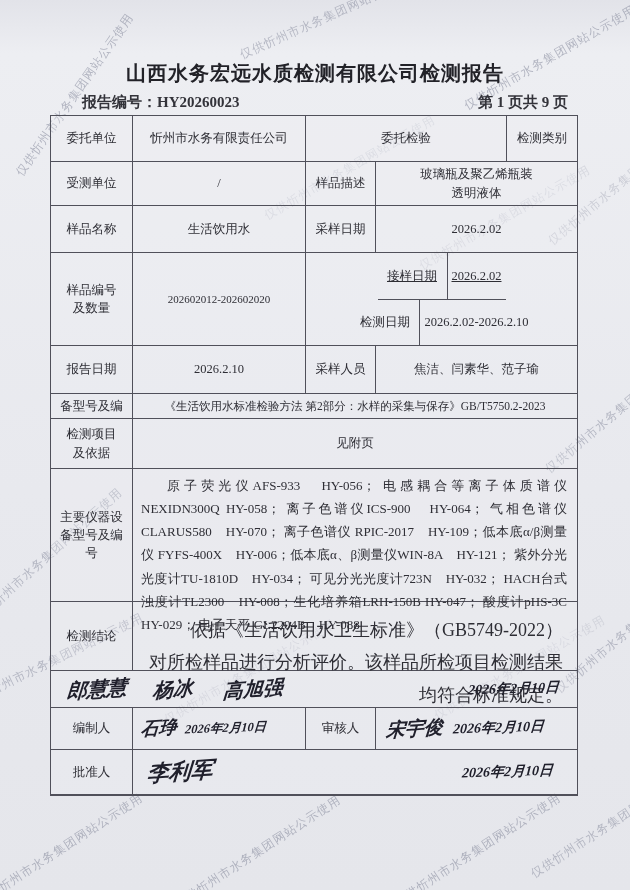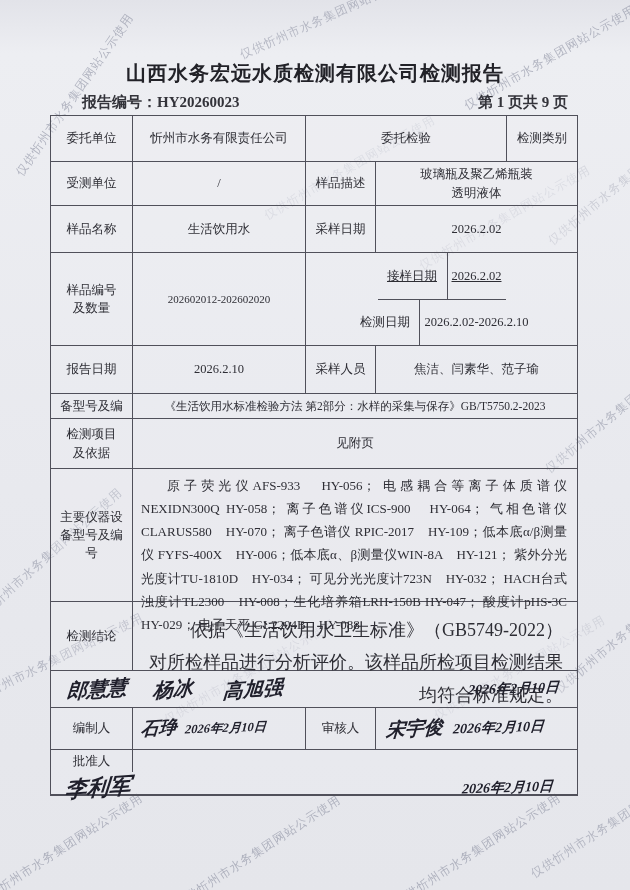--- a/index.html
+++ b/index.html
@@ -26,21 +26,21 @@
     padding:0;box-sizing:border-box;
   }
   .meta .left{padding-left:32px;}
   .meta .right{padding-right:10px;}
   .tbl{
     position:absolute;top:115px;left:50px;width:528px;box-sizing:border-box;
     border:1px solid #50505a;border-bottom-width:2px;
     background:rgba(238,239,243,0.25);
   }
   .row{display:flex;box-sizing:border-box;border-bottom:1px solid #50505a;}
-  .row:last-child{border-bottom:none;flex-direction:column;}
+  .row:last-child{border-bottom:none;}
   .cell{
     box-sizing:border-box;display:flex;align-items:center;justify-content:center;
     text-align:center;font-size:12.5px;line-height:1.45;white-space:pre-line;
     border-right:1px solid #50505a;padding:2px 4px;color:#2e2e35;
   }
   .cell:last-child{border-right:none;}
   .lab{width:82px;flex:none;}
   .w2{width:173px;flex:none;}
   .w3{width:70px;flex:none;}
   .grow{flex:1;}

